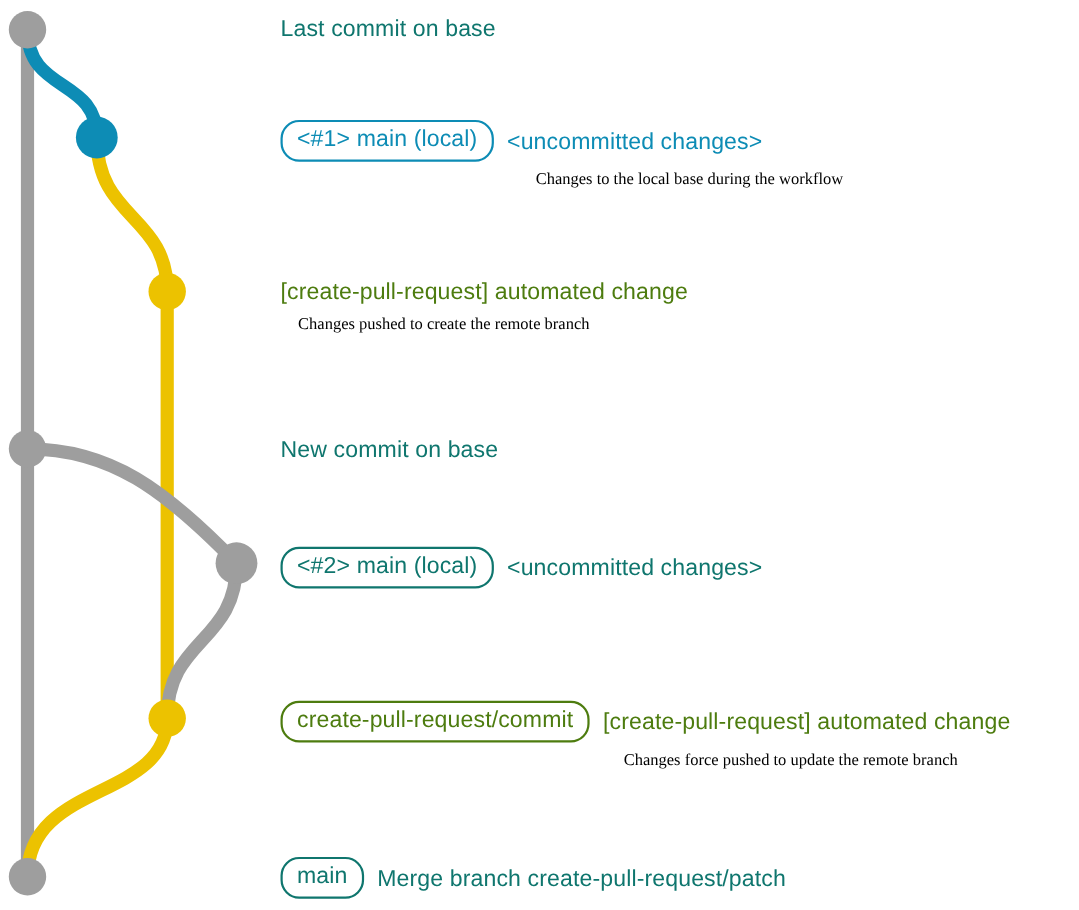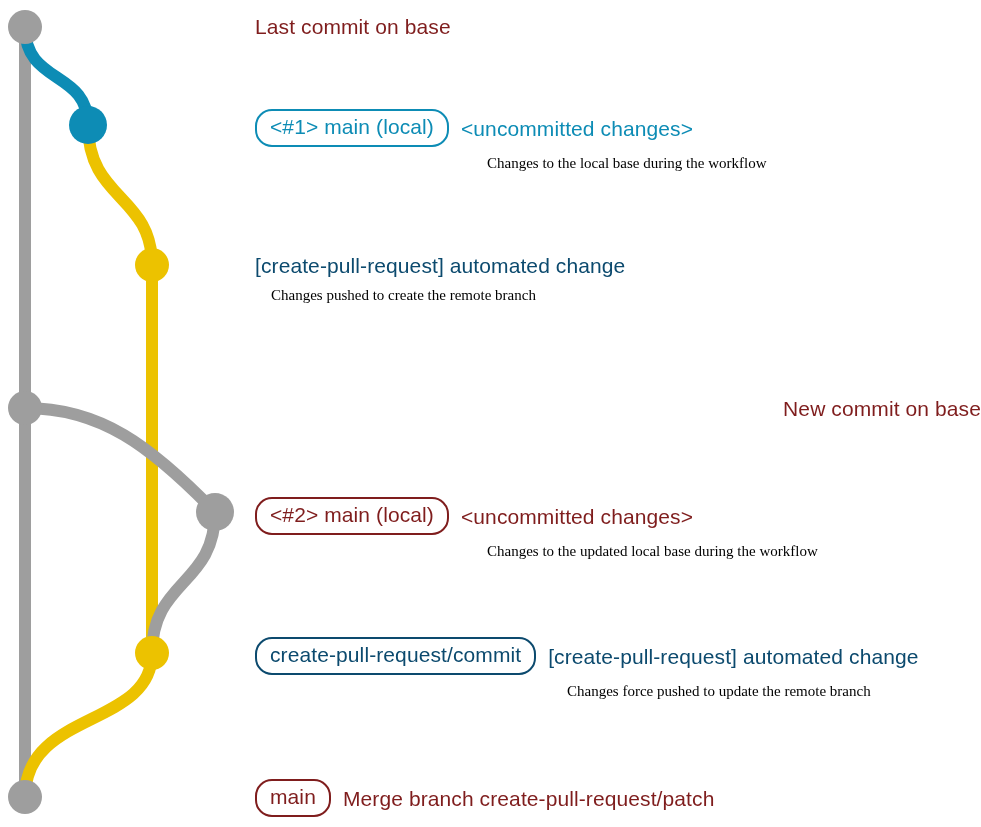--- a/index.html
+++ b/index.html
@@ -68,22 +68,22 @@
   }
 
   .line-flex {
     display: flex;
     align-items: center;
     gap: 12px;
   }
 
   
   .c-blue   { color: #0d8cb5; }
-  .c-yellow { color: #0c4a6e; }
-  .c-gray   { color: #7f1d1d; }
+  .c-yellow { color: #4d7c0f; }
+  .c-gray   { color: #0f766e; }
 </style>
 </head>
 <body>
 
 <div id="canvas">
 
   <svg id="graph-svg" viewBox="0 0 981 827">
 
     <path d="M 25 27 L 25 408 L 25 797" stroke="#9e9e9e" stroke-width="12" fill="none" stroke-linecap="round"></path>
 
@@ -122,31 +122,30 @@
   </div>
 
   <div class="row" style="top:253px;">
     <div class="line-flex" style="padding-left:255px;">
       <span class="subject c-yellow">[create-pull-request] automated change</span>
     </div>
     <div class="note" style="padding-left:271px; margin-top:6px;">Changes pushed to create the remote branch</div>
   </div>
 
   <div class="row" style="top:396px;">
-    <div class="line-flex" style="padding-left:255px;justify-content:flex-end;">
+    <div class="line-flex" style="padding-left:255px;">
       <span class="subject c-gray">New commit on base</span>
     </div>
   </div>
 
   <div class="row" style="top:497px;">
     <div class="line-flex" style="padding-left:255px;">
       <span class="badge c-gray">&lt;#2&gt; main (local)</span>
       <span class="subject c-gray">&lt;uncommitted changes&gt;</span>
     </div>
-    <div class="note" style="padding-left:487px; margin-top:5px;">Changes to the updated local base during the workflow</div>
   </div>
 
   <div class="row" style="top:637px;">
     <div class="line-flex" style="padding-left:255px;">
       <span class="badge c-yellow">create-pull-request/commit</span>
       <span class="subject c-yellow">[create-pull-request] automated change</span>
     </div>
     <div class="note" style="padding-left:567px; margin-top:5px;">Changes force pushed to update the remote branch</div>
   </div>
 

